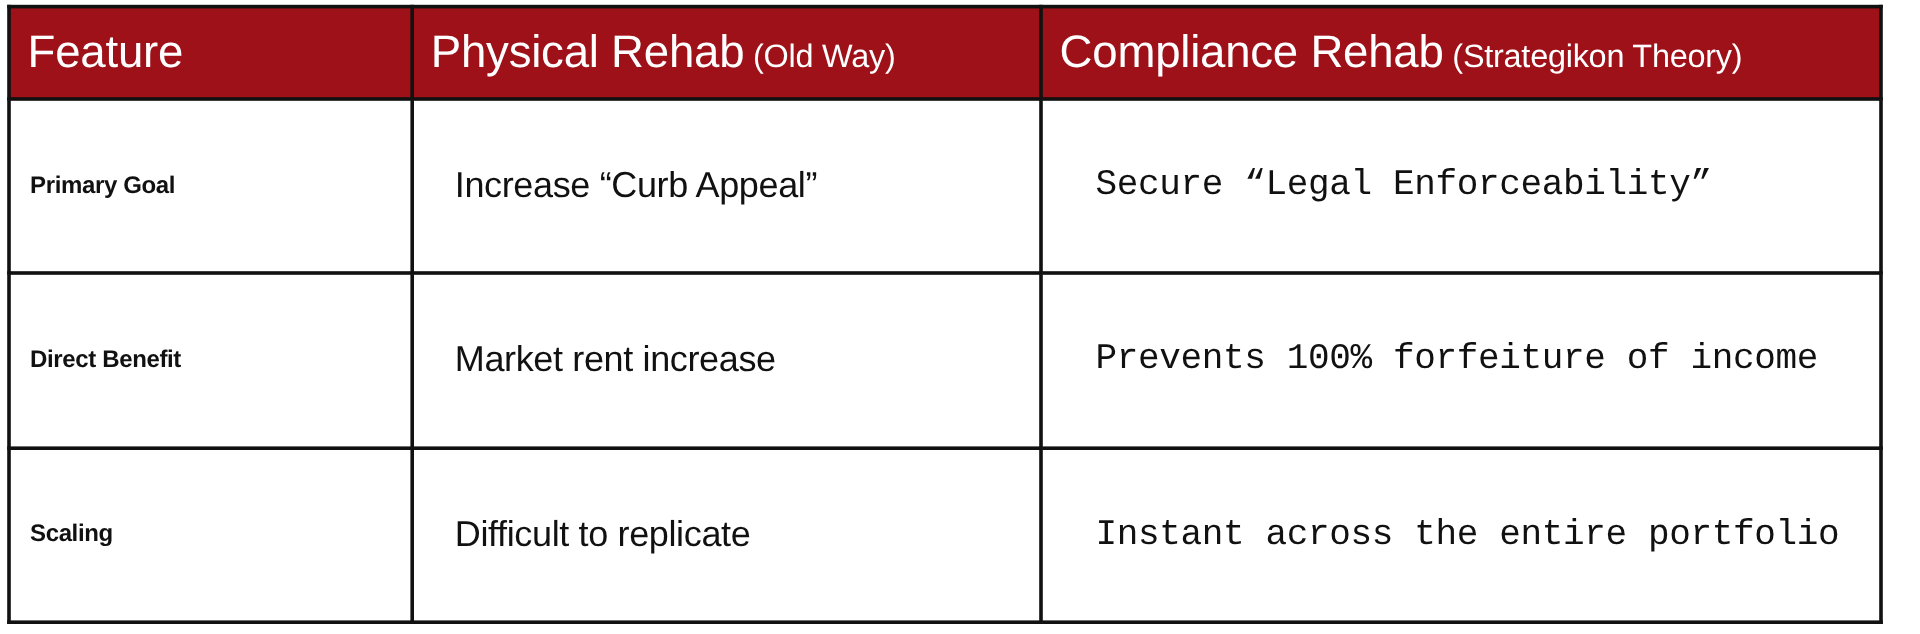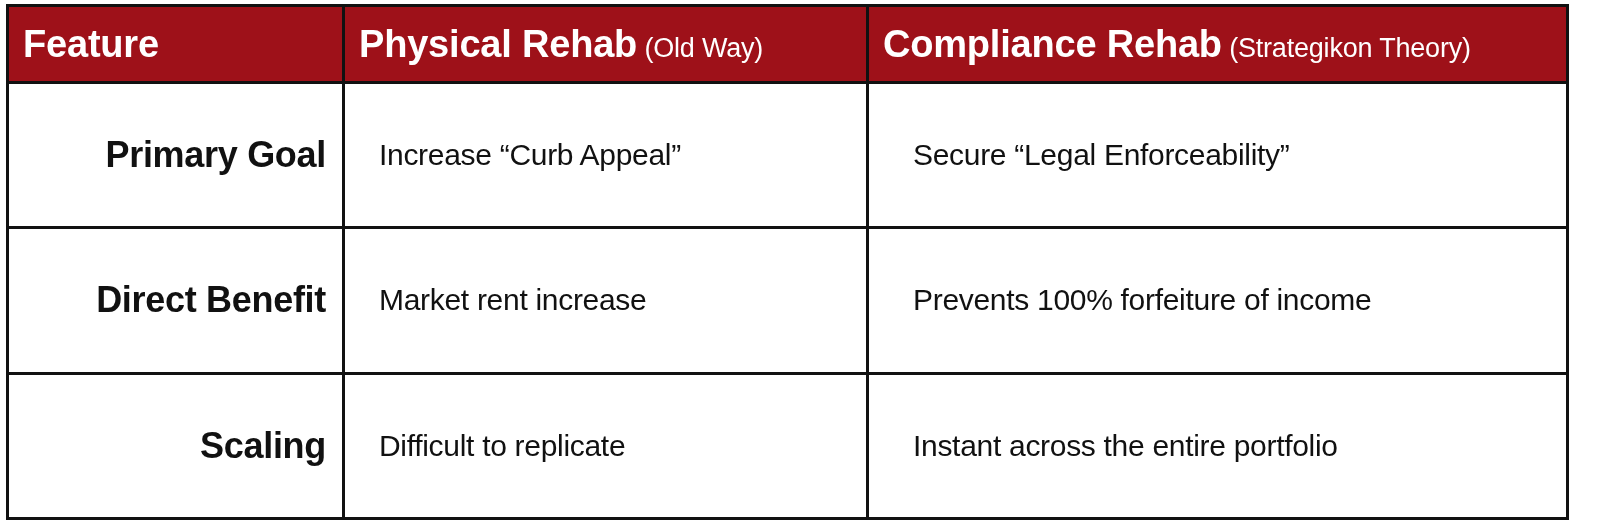--- a/index.html
+++ b/index.html
@@ -36,21 +36,21 @@
     color: #ffffff;
     border: 3px solid #111111;
     height: 74px;
     padding: 0 14px;
     text-align: left;
     vertical-align: middle;
     white-space: nowrap;
   }
   th .hdr-main {
     font-size: 38px;
-    font-weight: bold;
+    font-weight: normal;
     letter-spacing: -0.2px;
   }
   th .hdr-sub {
     font-size: 27px;
     font-weight: normal;
     letter-spacing: -0.2px;
   }
   thead th.feature-col .hdr-main {
     font-size: 38px;
   }
@@ -59,30 +59,31 @@
     border: 3px solid #111111;
     height: 72px;
     padding: 0 16px;
     vertical-align: middle;
     background: #ffffff;
     font-size: 30px;
     letter-spacing: -0.3px;
   }
   tbody td.feature {
     font-weight: bold;
-    text-align: right;
-    font-size: 36px;
+    text-align: left;
+    font-size: 20px;
   }
   tbody td.val {
     text-align: left;
     padding-left: 34px;
     font-weight: normal;
   }
   tbody td.val.col3 {
     padding-left: 44px;
+    font-family: Liberation Mono, monospace;
   }
 </style>
 </head>
 <body>
 
 <div class="table-wrap">
   <table class="comparison">
     <colgroup>
       <col class="c1">
       <col class="c2">

